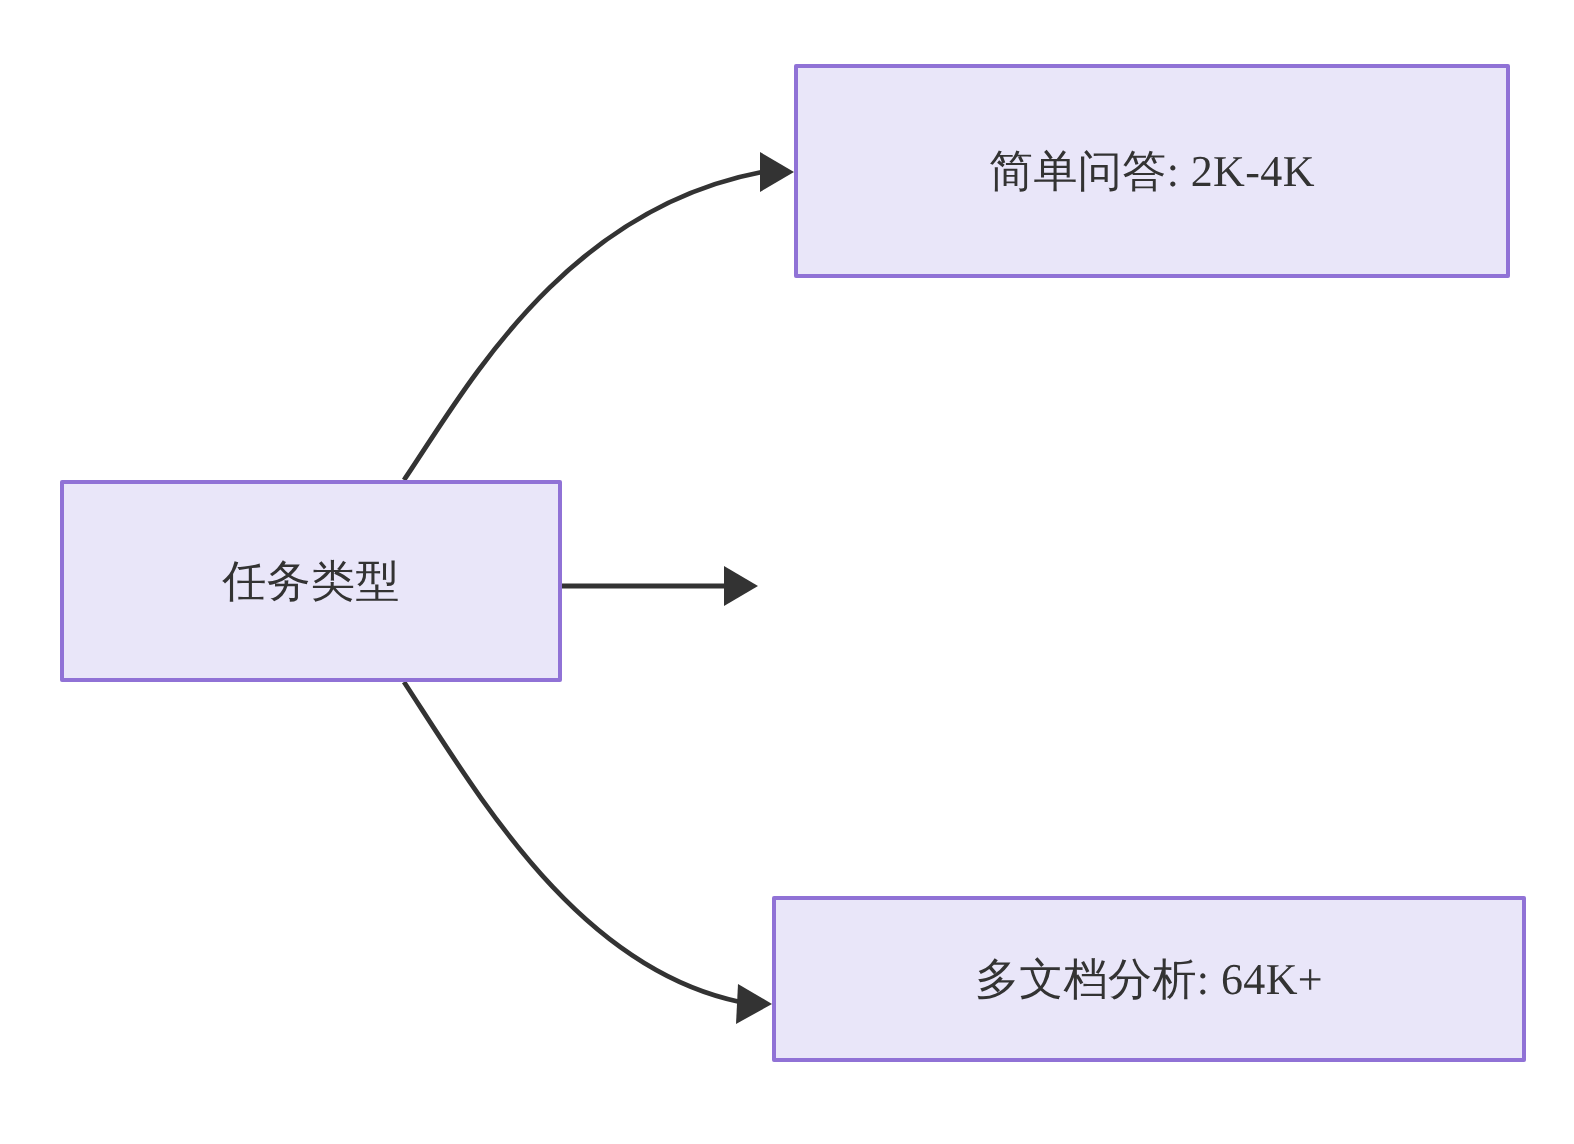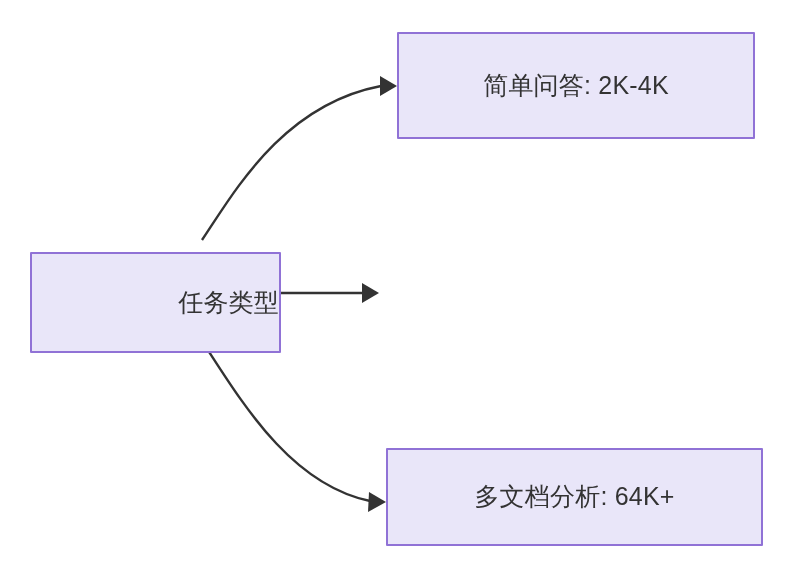--- a/index.html
+++ b/index.html
@@ -34,51 +34,50 @@
     background: #e9e6f9;
     border: 2px solid #9072d6;
     border-radius: 1px;
     display: flex;
     align-items: center;
     justify-content: center;
     z-index: 2;
   }
   .node-label {
     color: #333333;
-    font-size: 25px;
+    font-size: 22px;
     line-height: 1.25;
     letter-spacing: 0.2px;
     white-space: nowrap;
     text-align: center;
-    font-family: Liberation Sans, sans-serif;
+    font-family: Liberation Serif, serif;
   }
   #node-root {
     left: 30px;
-    top: 252px;
+    top: 240px;
     width: 251px;
     height: 101px;
-    justify-content: flex-end;
   }
   #node-simple-qa {
     left: 397px;
     top: 32px;
     width: 358px;
     height: 107px;
   }
   #node-doc-summary {
     left: 379px;
     top: 240px;
     width: 392px;
     height: 107px;
   }
   #node-multi-doc {
     left: 386px;
     top: 448px;
     width: 377px;
-    height: 98px;
+    height: 83px;
   }
   .edge-path {
     fill: none;
     stroke: #333333;
     stroke-width: 2.4px;
   }
   .edge-head {
     fill: #333333;
     stroke: none;
   }

